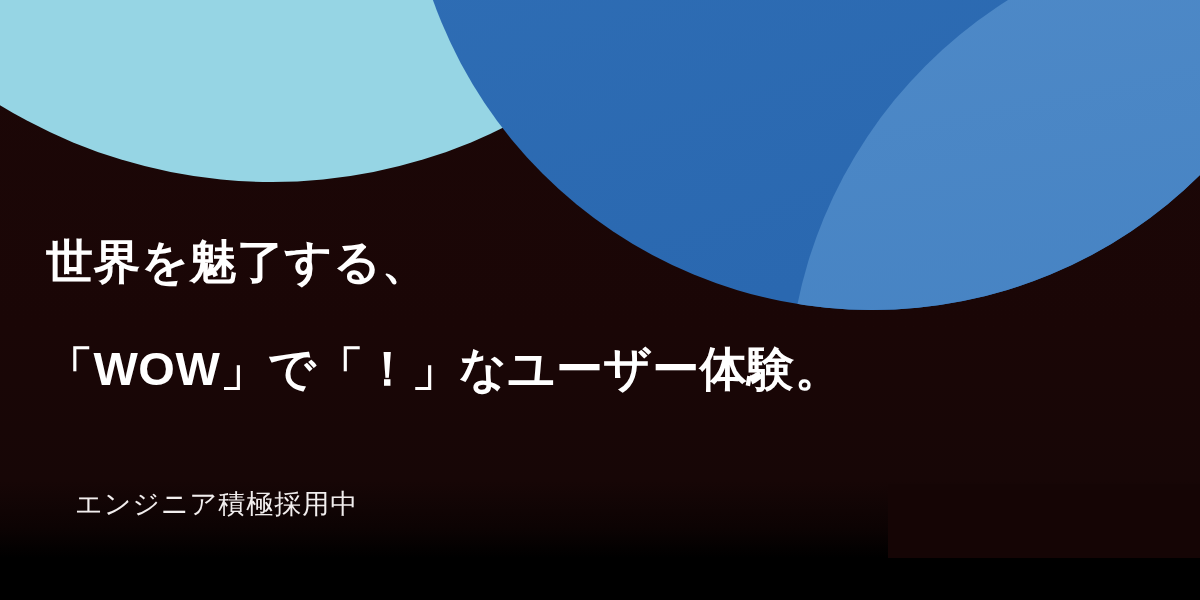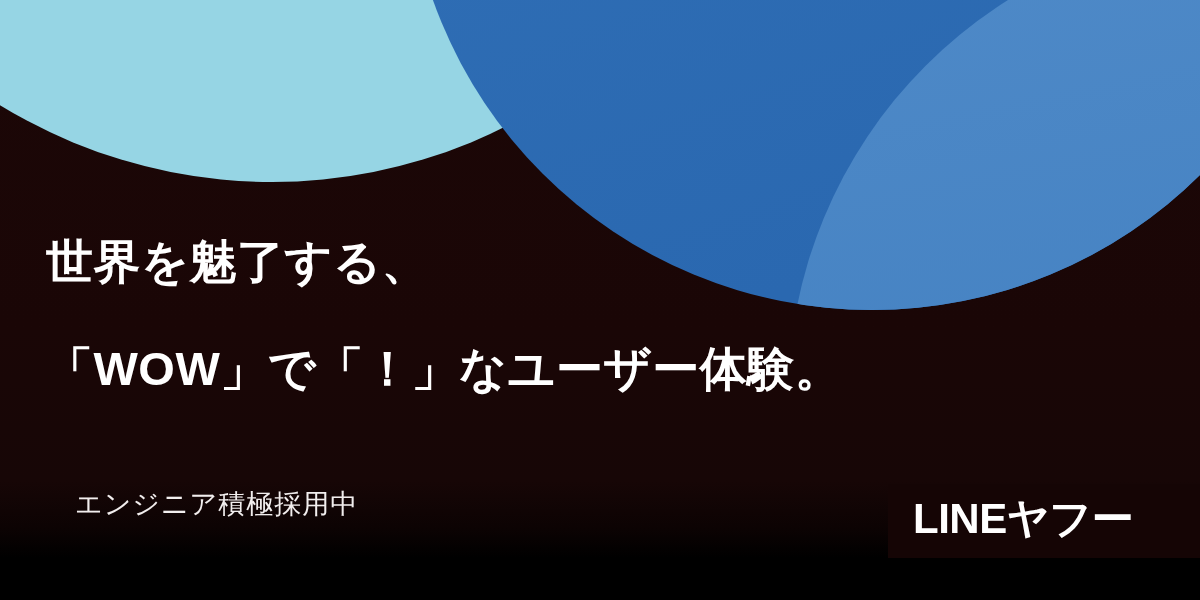--- a/index.html
+++ b/index.html
@@ -124,15 +124,14 @@
 
   <div class="logo-panel"></div>
 
   <div class="copy">
     <h1 class="headline line1">世界を魅了する、</h1>
     <h1 class="headline line2">「WOW」で「！」なユーザー体験。</h1>
   </div>
 
   <p class="subtitle">エンジニア積極採用中</p>
 
-  <div class="logo">LINEヤフー</div>
 
 </div>
 
 </body></html>

